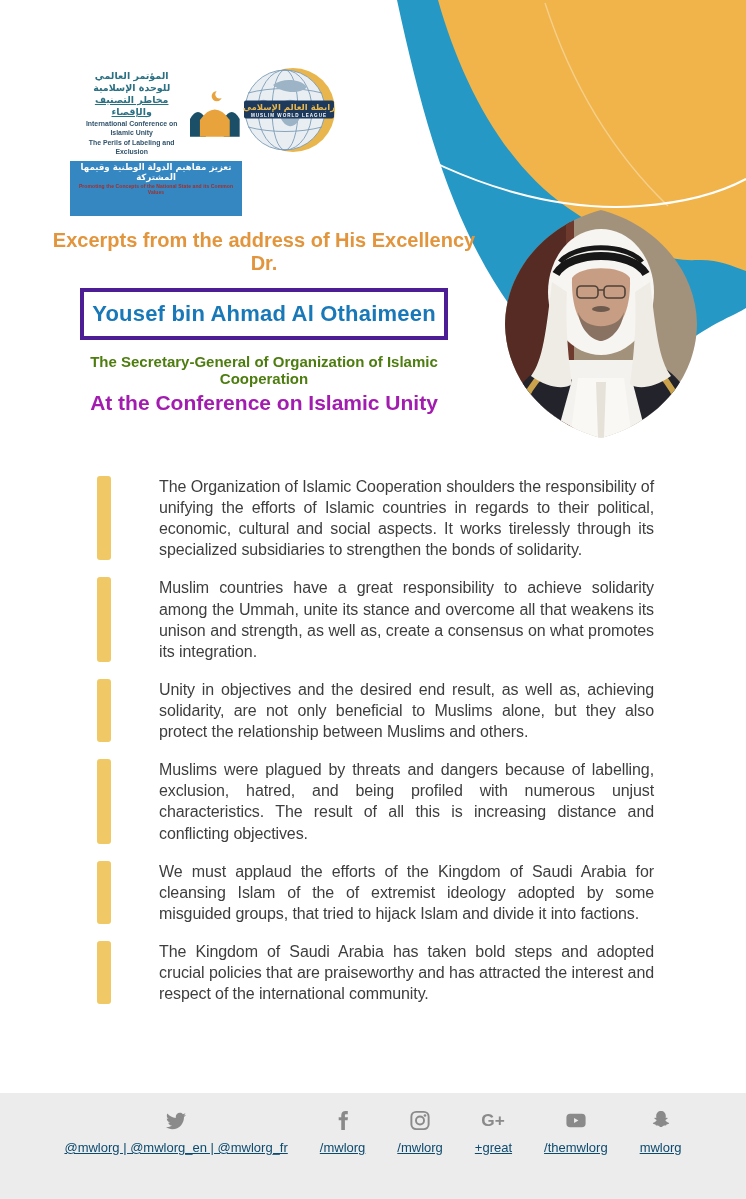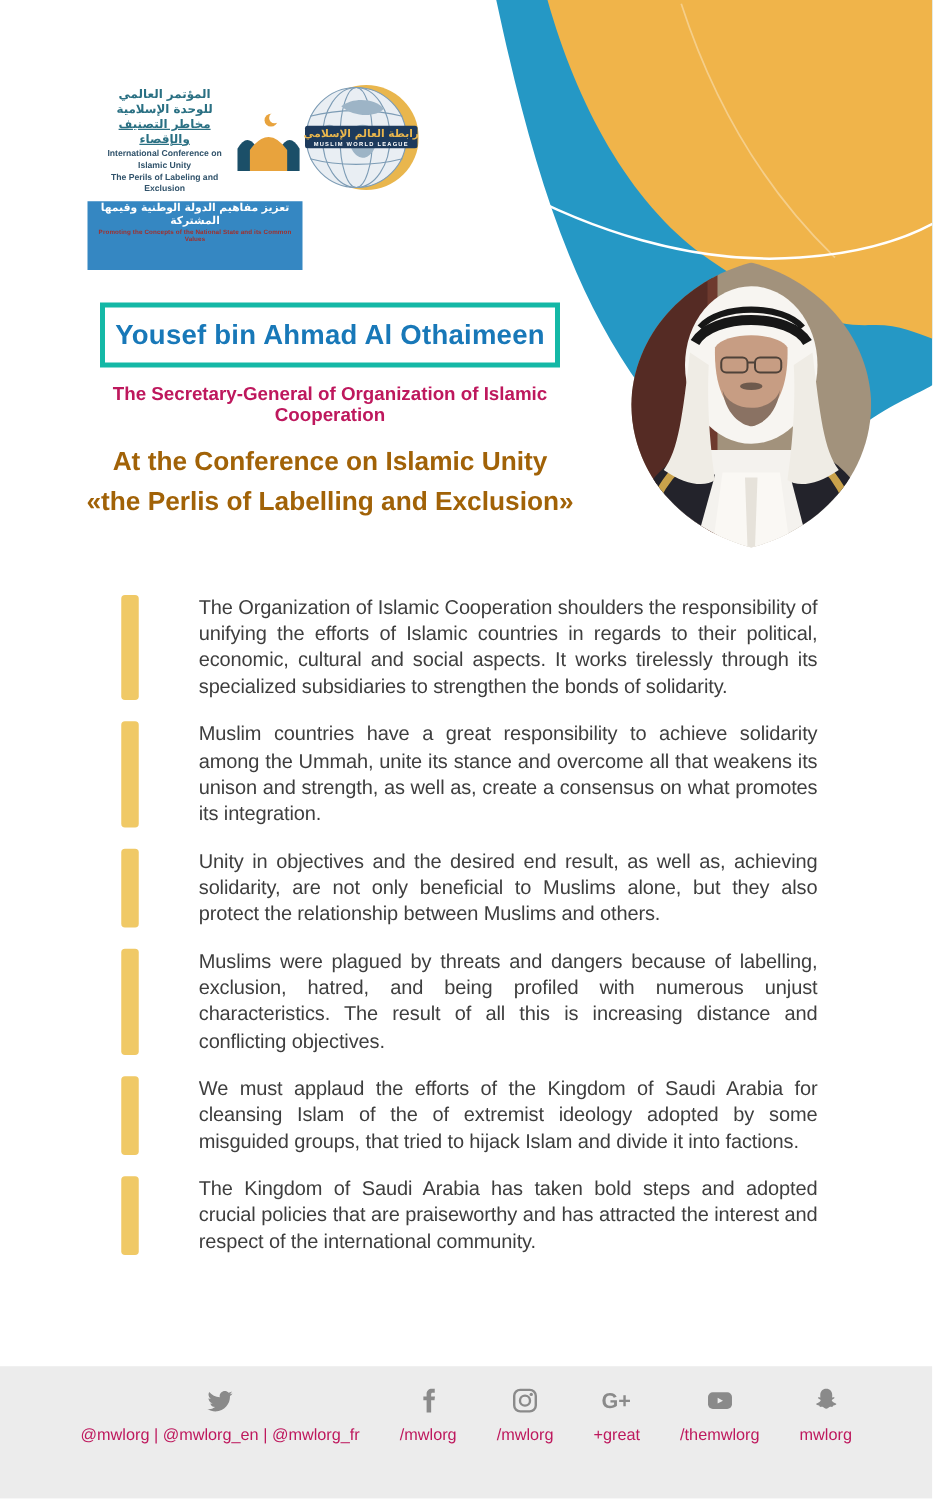--- a/index.html
+++ b/index.html
@@ -16,37 +16,37 @@
   .conf-ar2{letter-spacing:1.5px;text-decoration:underline;}
   .conf-en1,.conf-en2{font-size:6.9px;font-weight:bold;color:#31536b;line-height:1.35;margin-top:1px;}
   .conf-banner{margin-top:4px;background:#3587c2;text-align:center;padding:2px 1px 20px 1px;}
   .banner-ar{font-family:"DejaVu Sans",sans-serif;font-size:8.6px;font-weight:bold;color:#ffffff;
              direction:rtl;line-height:1.15;}
   .banner-en{font-size:5px;font-weight:bold;color:#a12f2c;line-height:1.3;letter-spacing:.1px;}
   .mwl-logo{position:absolute;left:243px;top:64px;}
   
   .title-block{position:absolute;left:46px;top:229px;width:436px;text-align:center;}
   .title-intro{font-size:20px;font-weight:bold;color:#e2953c;}
-  .name-box{margin:13px auto 0;width:352px;border:4px solid #14b8a6;padding:9px 4px;}
+  .name-box{margin:13px auto 0;width:352px;border:4px solid #4c1d95;padding:9px 4px;}
   .name{font-size:22px;font-weight:bold;color:#1878b8;letter-spacing:.2px;}
-  .title-role{margin-top:13px;font-size:15px;font-weight:bold;color:#be185d;}
-  .title-event{margin-top:13px;font-size:21px;font-weight:bold;color:#a16207;line-height:1.5;}
+  .title-role{margin-top:13px;font-size:15px;font-weight:bold;color:#4d7c0f;}
+  .title-event{font-size:21px;font-weight:bold;color:#a21caf;line-height:1.5;}
   
   .quotes{position:absolute;left:97px;top:476px;width:557px;}
   .quote{display:flex;gap:12px;margin-bottom:17px;}
   .quote-bar{width:14px;border-radius:3px;background:#f0c966;flex-shrink:0;}
   .quote-text{font-size:16px;line-height:1.32;color:#3e3e3e;text-align:justify;
               letter-spacing:-0.1px;margin-left:36px;}
   
   .footer{position:absolute;left:0;top:1093px;width:746px;height:106px;background:#ececec;
           display:flex;justify-content:center;align-items:flex-start;gap:32px;padding-top:16px;
           box-sizing:border-box;}
   .social-col{display:flex;flex-direction:column;align-items:center;gap:8px;}
   .social-icon{height:23px;}
-  .handle{font-size:13px;color:#be185d;white-space:nowrap;}
+  .handle{font-size:13px;color:#0c4a6e;white-space:nowrap;text-decoration:underline;}
 </style>
 </head>
 <body>
 
 <div class="poster">
 
   <svg class="decor" viewBox="0 0 746 470">
     <defs>
       <linearGradient id="photoBg" x1="0" y1="0" x2="1" y2="0">
         <stop offset="0" stop-color="#4a2421"></stop>
@@ -141,27 +141,27 @@
       <path d="M38,40 C44,33 56,35 58,44 C60,54 52,64 46,62 C38,60 34,48 38,40 Z"></path>
       <path d="M15,38 C21,33 28,37 26,44 C20,47 13,44 15,38 Z"></path>
     </g>
     <circle cx="54" cy="38" r="1.3" fill="#c0392b"></circle>
     <rect x="1" y="36.5" width="90" height="18" rx="2" fill="#1d3a5c"></rect>
     <text x="46" y="45.5" text-anchor="middle" font-family="DejaVu Sans, sans-serif" font-size="8.5" font-weight="bold" fill="#e9b64d">رابطة العالم الإسلامي</text>
     <text x="46" y="52.5" text-anchor="middle" font-family="Liberation Sans, sans-serif" font-size="4.6" font-weight="bold" letter-spacing="1" fill="#ffffff">MUSLIM WORLD LEAGUE</text>
   </svg>
 
   <div class="title-block">
+    <div class="title-intro">Excerpts from the address of His Excellency Dr.</div>
     <div class="name-box">
       <div class="name">Yousef bin Ahmad Al Othaimeen</div>
     </div>
     <div class="title-role">The Secretary-General of Organization of Islamic Cooperation</div>
     <div class="title-event">
       <div>At the Conference on Islamic Unity</div>
-      <div>«the Perlis of Labelling and Exclusion»</div>
     </div>
   </div>
 
   <div class="quotes">
     <div class="quote">
       <div class="quote-bar"></div>
       <div class="quote-text">The Organization of Islamic Cooperation shoulders the responsibility of unifying the efforts of Islamic countries in regards to their political, economic, cultural and social aspects. It works tirelessly through its specialized subsidiaries to strengthen the bonds of solidarity.</div>
     </div>
     <div class="quote">
       <div class="quote-bar"></div>

